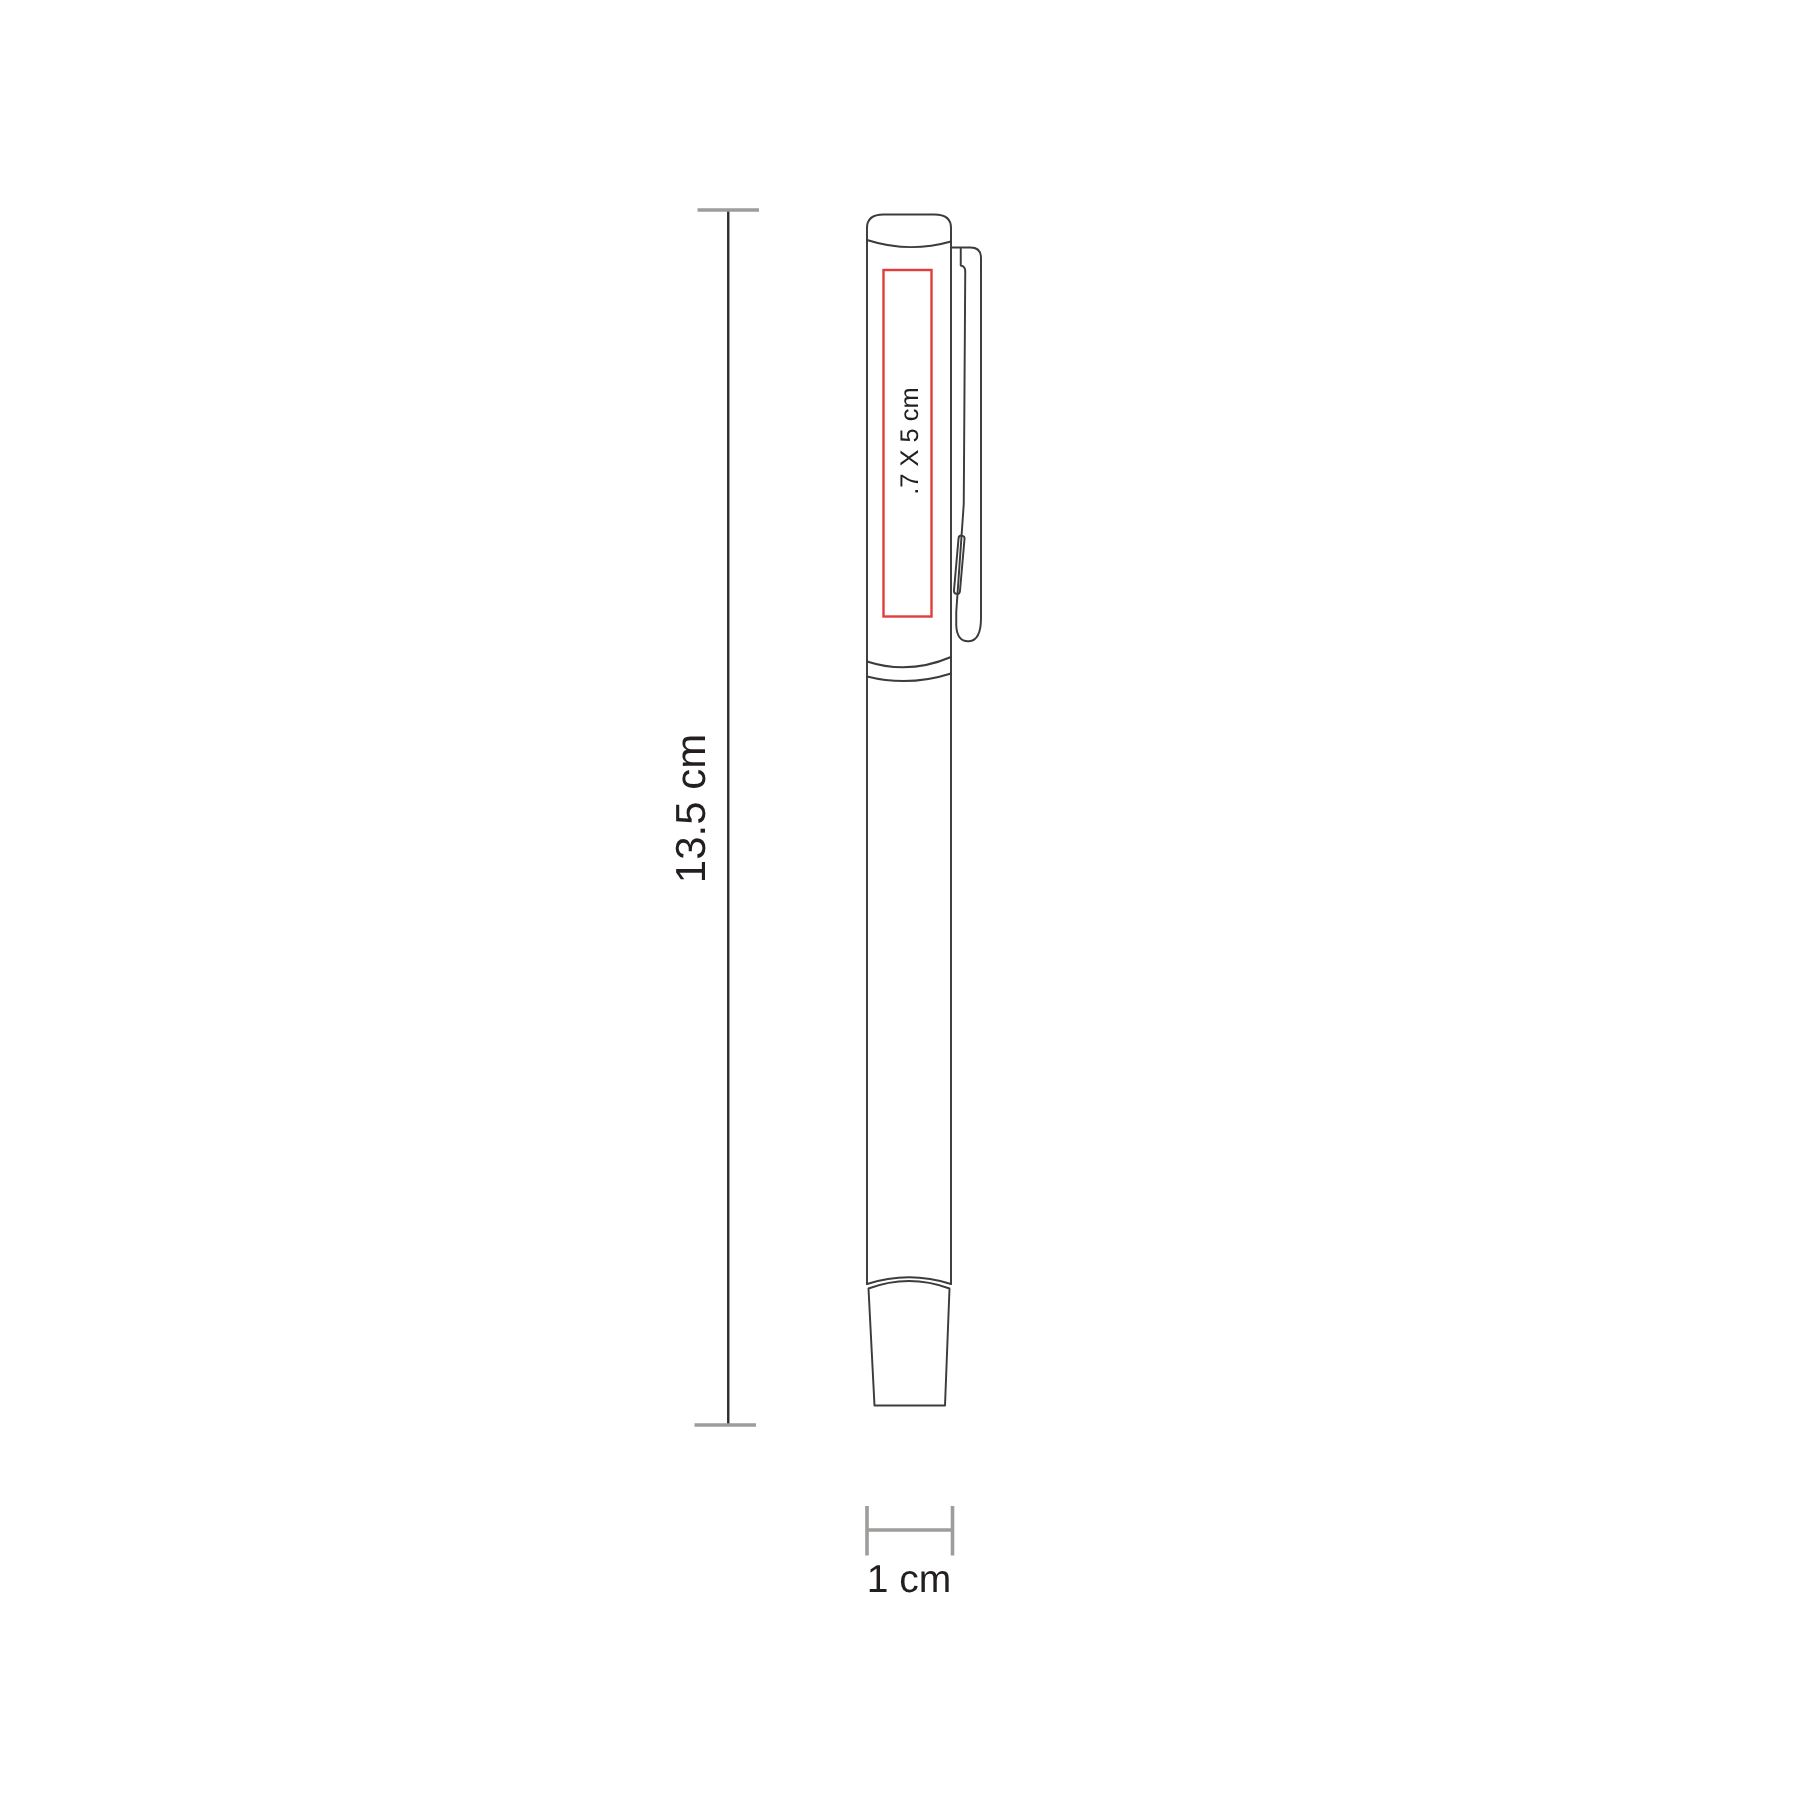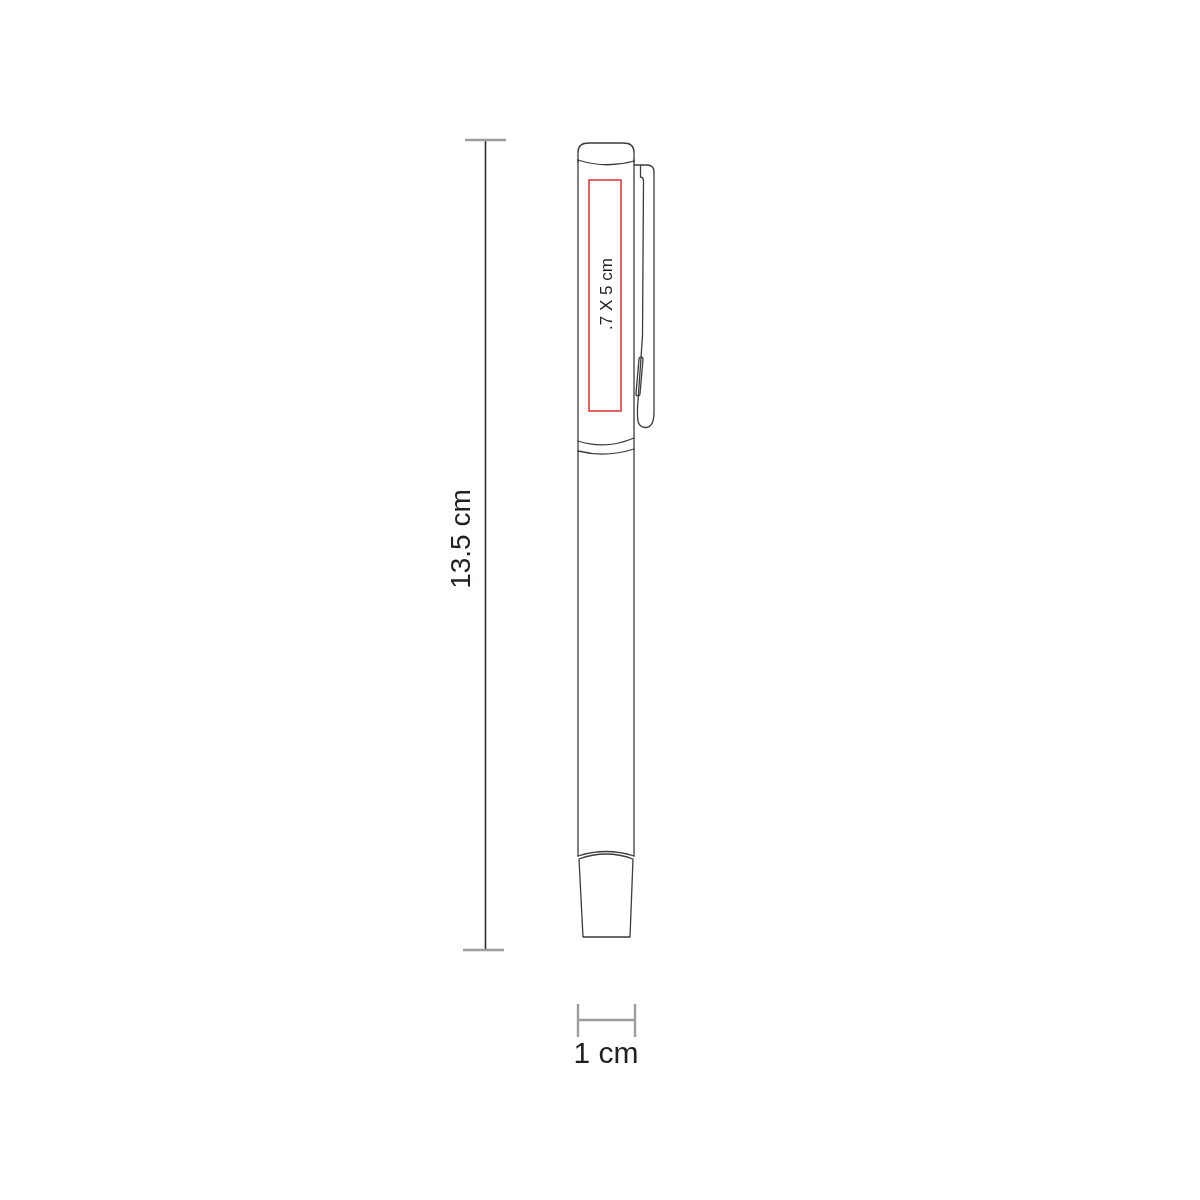--- a/index.html
+++ b/index.html
@@ -57,21 +57,21 @@
     font-size: 28px;
   }
   .label-print {
     left: 607px;
     top: 294px;
     font-size: 17px;
   }
   .label-width {
     left: 606px;
     top: 1053px;
-    font-size: 30px;
+    font-size: 26px;
   }
 </style>
 </head>
 <body>
 
 <div class="canvas">
 
   <svg class="drawing" viewBox="0 0 1200 1200">
 
     <g>

